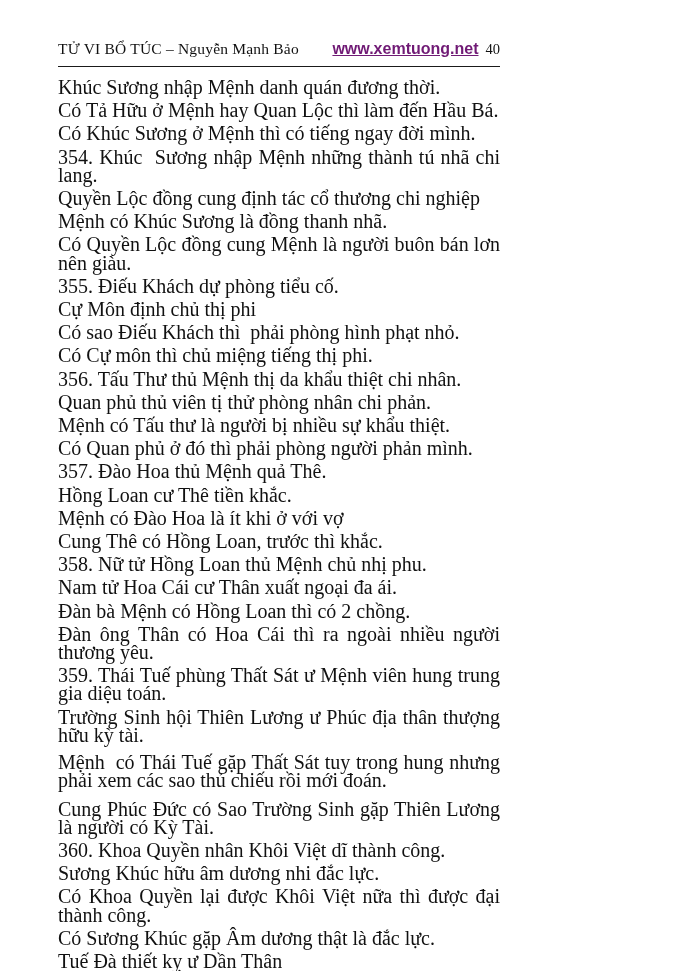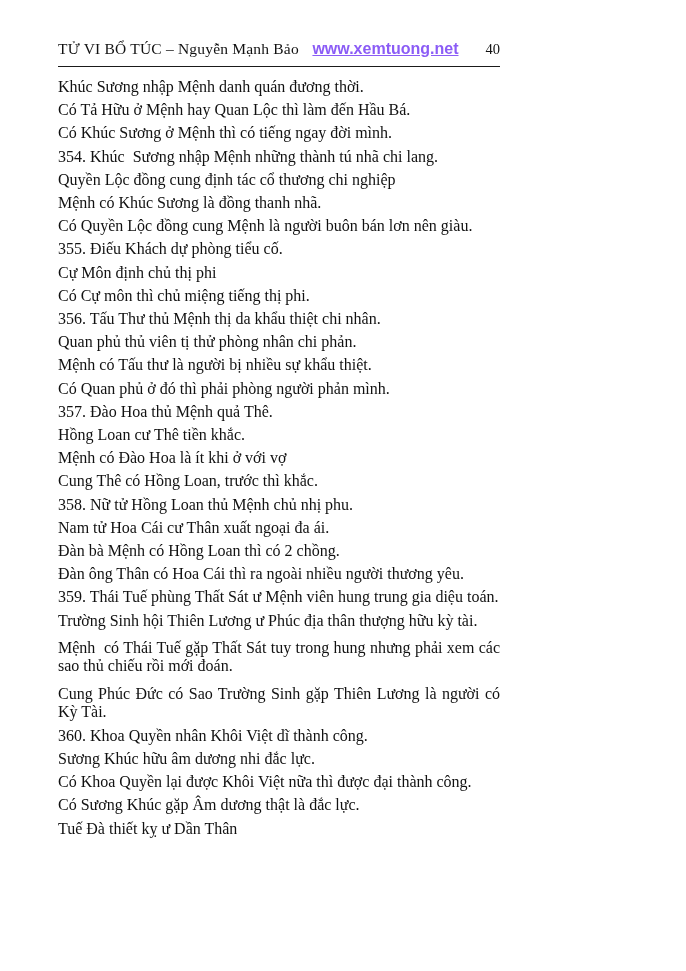--- a/index.html
+++ b/index.html
@@ -28,39 +28,39 @@
   .header-title {
     font-size: 15.5px;
     letter-spacing: 0.2px;
     white-space: pre;
   }
   .header-spacer { flex: 1; }
   .header-link {
     font-family: "Liberation Sans", "DejaVu Sans", sans-serif;
     font-weight: bold;
     font-size: 16px;
-    color: #8b5cf6;
+    color: #701a75;
     text-decoration: underline;
     cursor: pointer;
   }
   .header-pagenum {
     font-size: 14.5px;
-    margin-left: 27px;
+    margin-left: 7px;
   }
   .header-rule {
     border: none;
     border-top: 1.6px solid #1a1a1a;
     margin: 8px 0 0 0;
   }
   .content {
     padding-top: 11px;
   }
   .content p {
     margin: 0 0 5px 0;
-    font-size: 16px;
+    font-size: 20px;
     line-height: 18.2px;
     text-align: justify;
     white-space: pre-wrap;
   }
   .content p.para-wrap {
     margin: 9px 0 10px 0;
   }
 </style>
 </head>
 <body>
@@ -79,20 +79,21 @@
   <div class="content">
     <p>Khúc Sương nhập Mệnh danh quán đương thời.</p>
     <p>Có Tả Hữu ở Mệnh hay Quan Lộc thì làm đến Hầu Bá.</p>
     <p>Có Khúc Sương ở Mệnh thì có tiếng ngay đời mình.</p>
     <p>354. Khúc  Sương nhập Mệnh những thành tú nhã chi lang.</p>
     <p>Quyền Lộc đồng cung định tác cổ thương chi nghiệp</p>
     <p>Mệnh có Khúc Sương là đồng thanh nhã.</p>
     <p>Có Quyền Lộc đồng cung Mệnh là người buôn bán lơn nên giàu.</p>
     <p>355. Điếu Khách dự phòng tiểu cố.</p>
     <p>Cự Môn định chủ thị phi</p>
+    <p>Có sao Điếu Khách thì  phải phòng hình phạt nhỏ.</p>
     <p>Có Cự môn thì chủ miệng tiếng thị phi.</p>
     <p>356. Tấu Thư thủ Mệnh thị da khẩu thiệt chi nhân.</p>
     <p>Quan phủ thủ viên tị thử phòng nhân chi phản.</p>
     <p>Mệnh có Tấu thư là người bị nhiều sự khẩu thiệt.</p>
     <p>Có Quan phủ ở đó thì phải phòng người phản mình.</p>
     <p>357. Đào Hoa thủ Mệnh quả Thê.</p>
     <p>Hồng Loan cư Thê tiền khắc.</p>
     <p>Mệnh có Đào Hoa là ít khi ở với vợ</p>
     <p>Cung Thê có Hồng Loan, trước thì khắc.</p>
     <p>358. Nữ tử Hồng Loan thủ Mệnh chủ nhị phu.</p>

